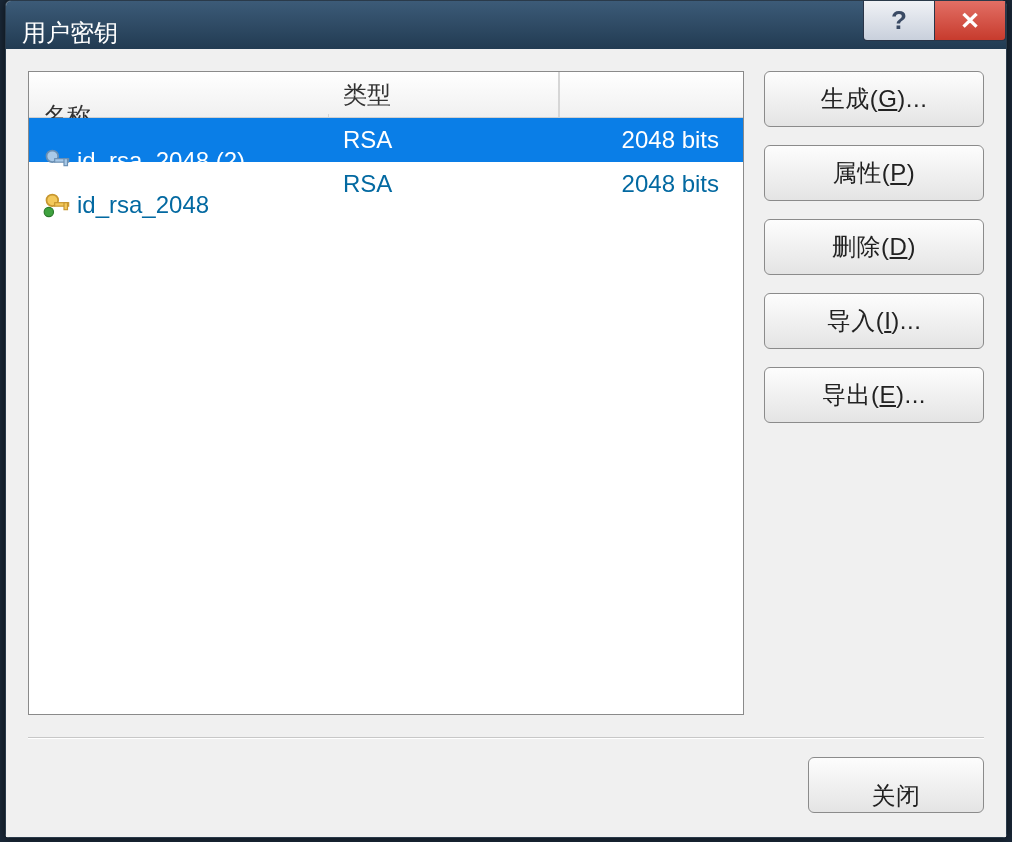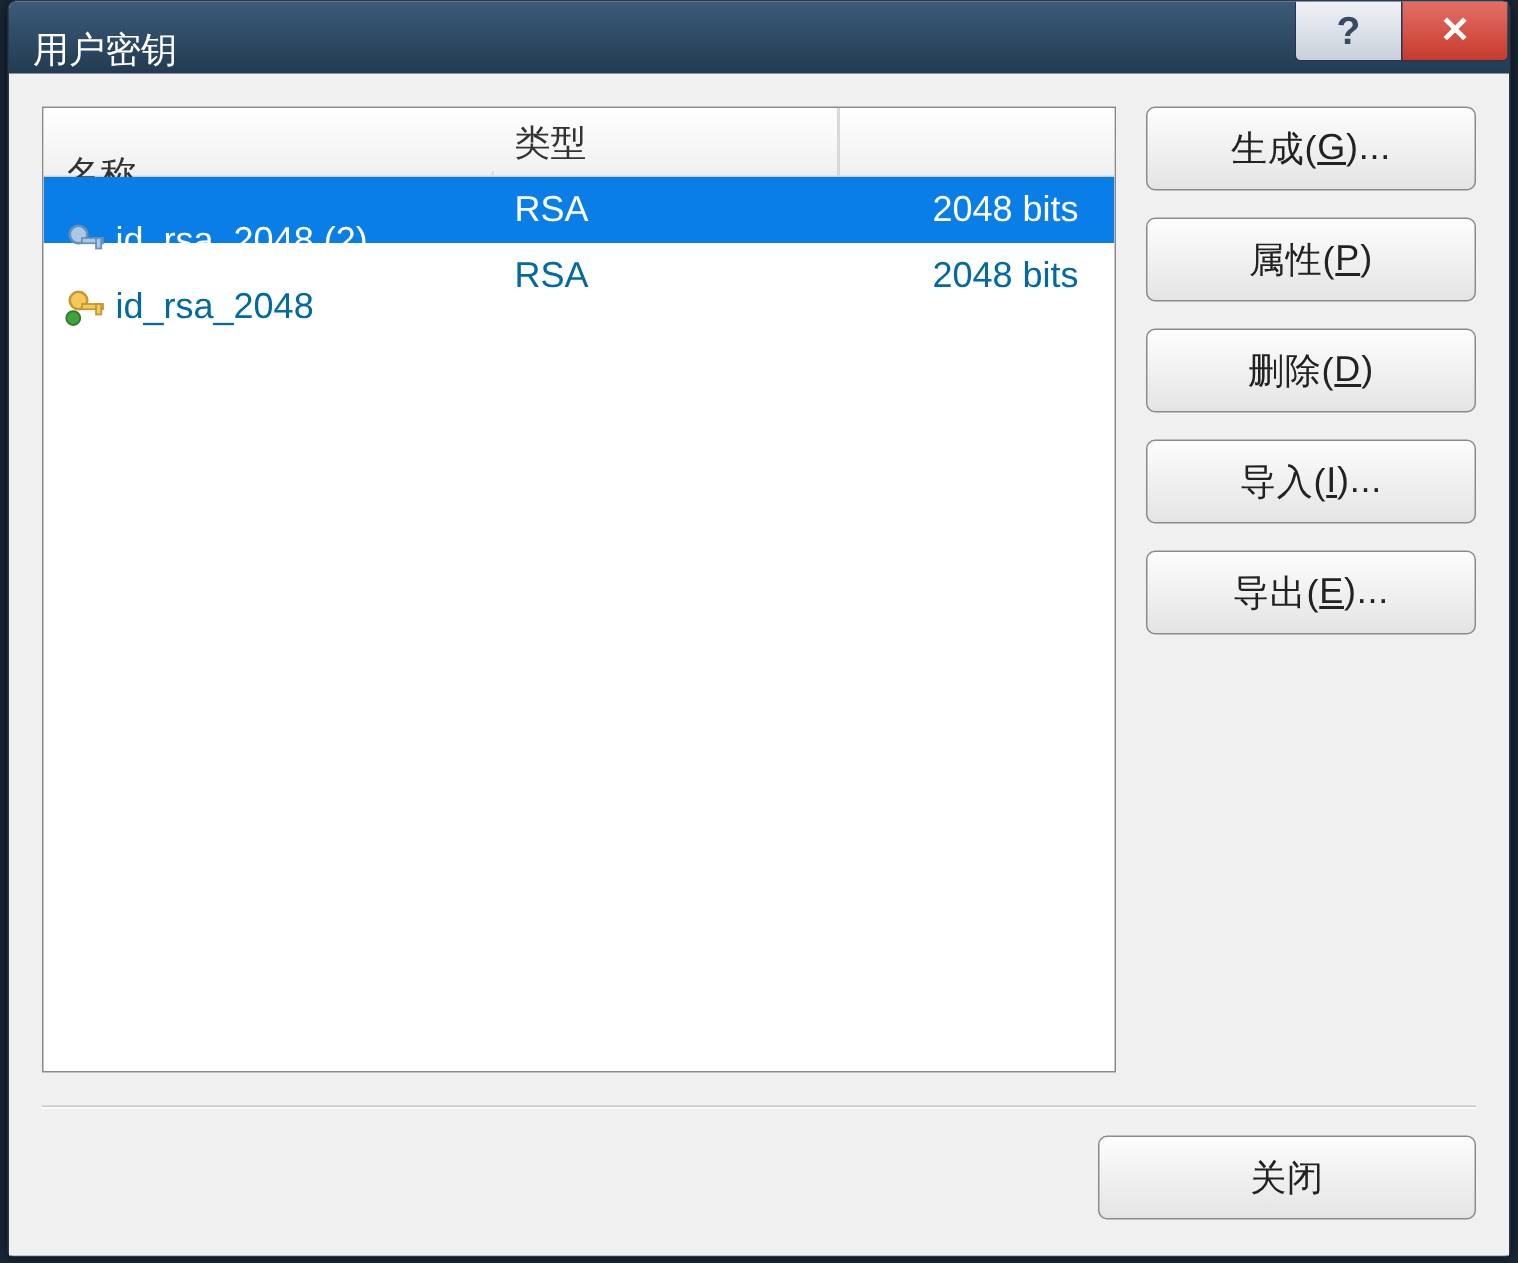--- a/index.html
+++ b/index.html
@@ -139,21 +139,21 @@
   .separator {
     border: none;
     border-top: 1px solid #c7c7c7;
     border-bottom: 1px solid #fff;
     margin: 22px 0 18px 0;
   }
   .footer-row {
     display:flex;
     justify-content:flex-end;
   }
-  .footer-row .btn { width: 252px; }
+  .footer-row .btn { width: 176px; align-items: flex-end; }
   .ul { text-decoration: underline; }
 </style>
 </head>
 <body>
 
 <div class="window">
   <div class="titlebar">
     <span class="title-text">用户密钥</span>
     <div class="title-controls">
       <div class="ctl-btn ctl-help">

